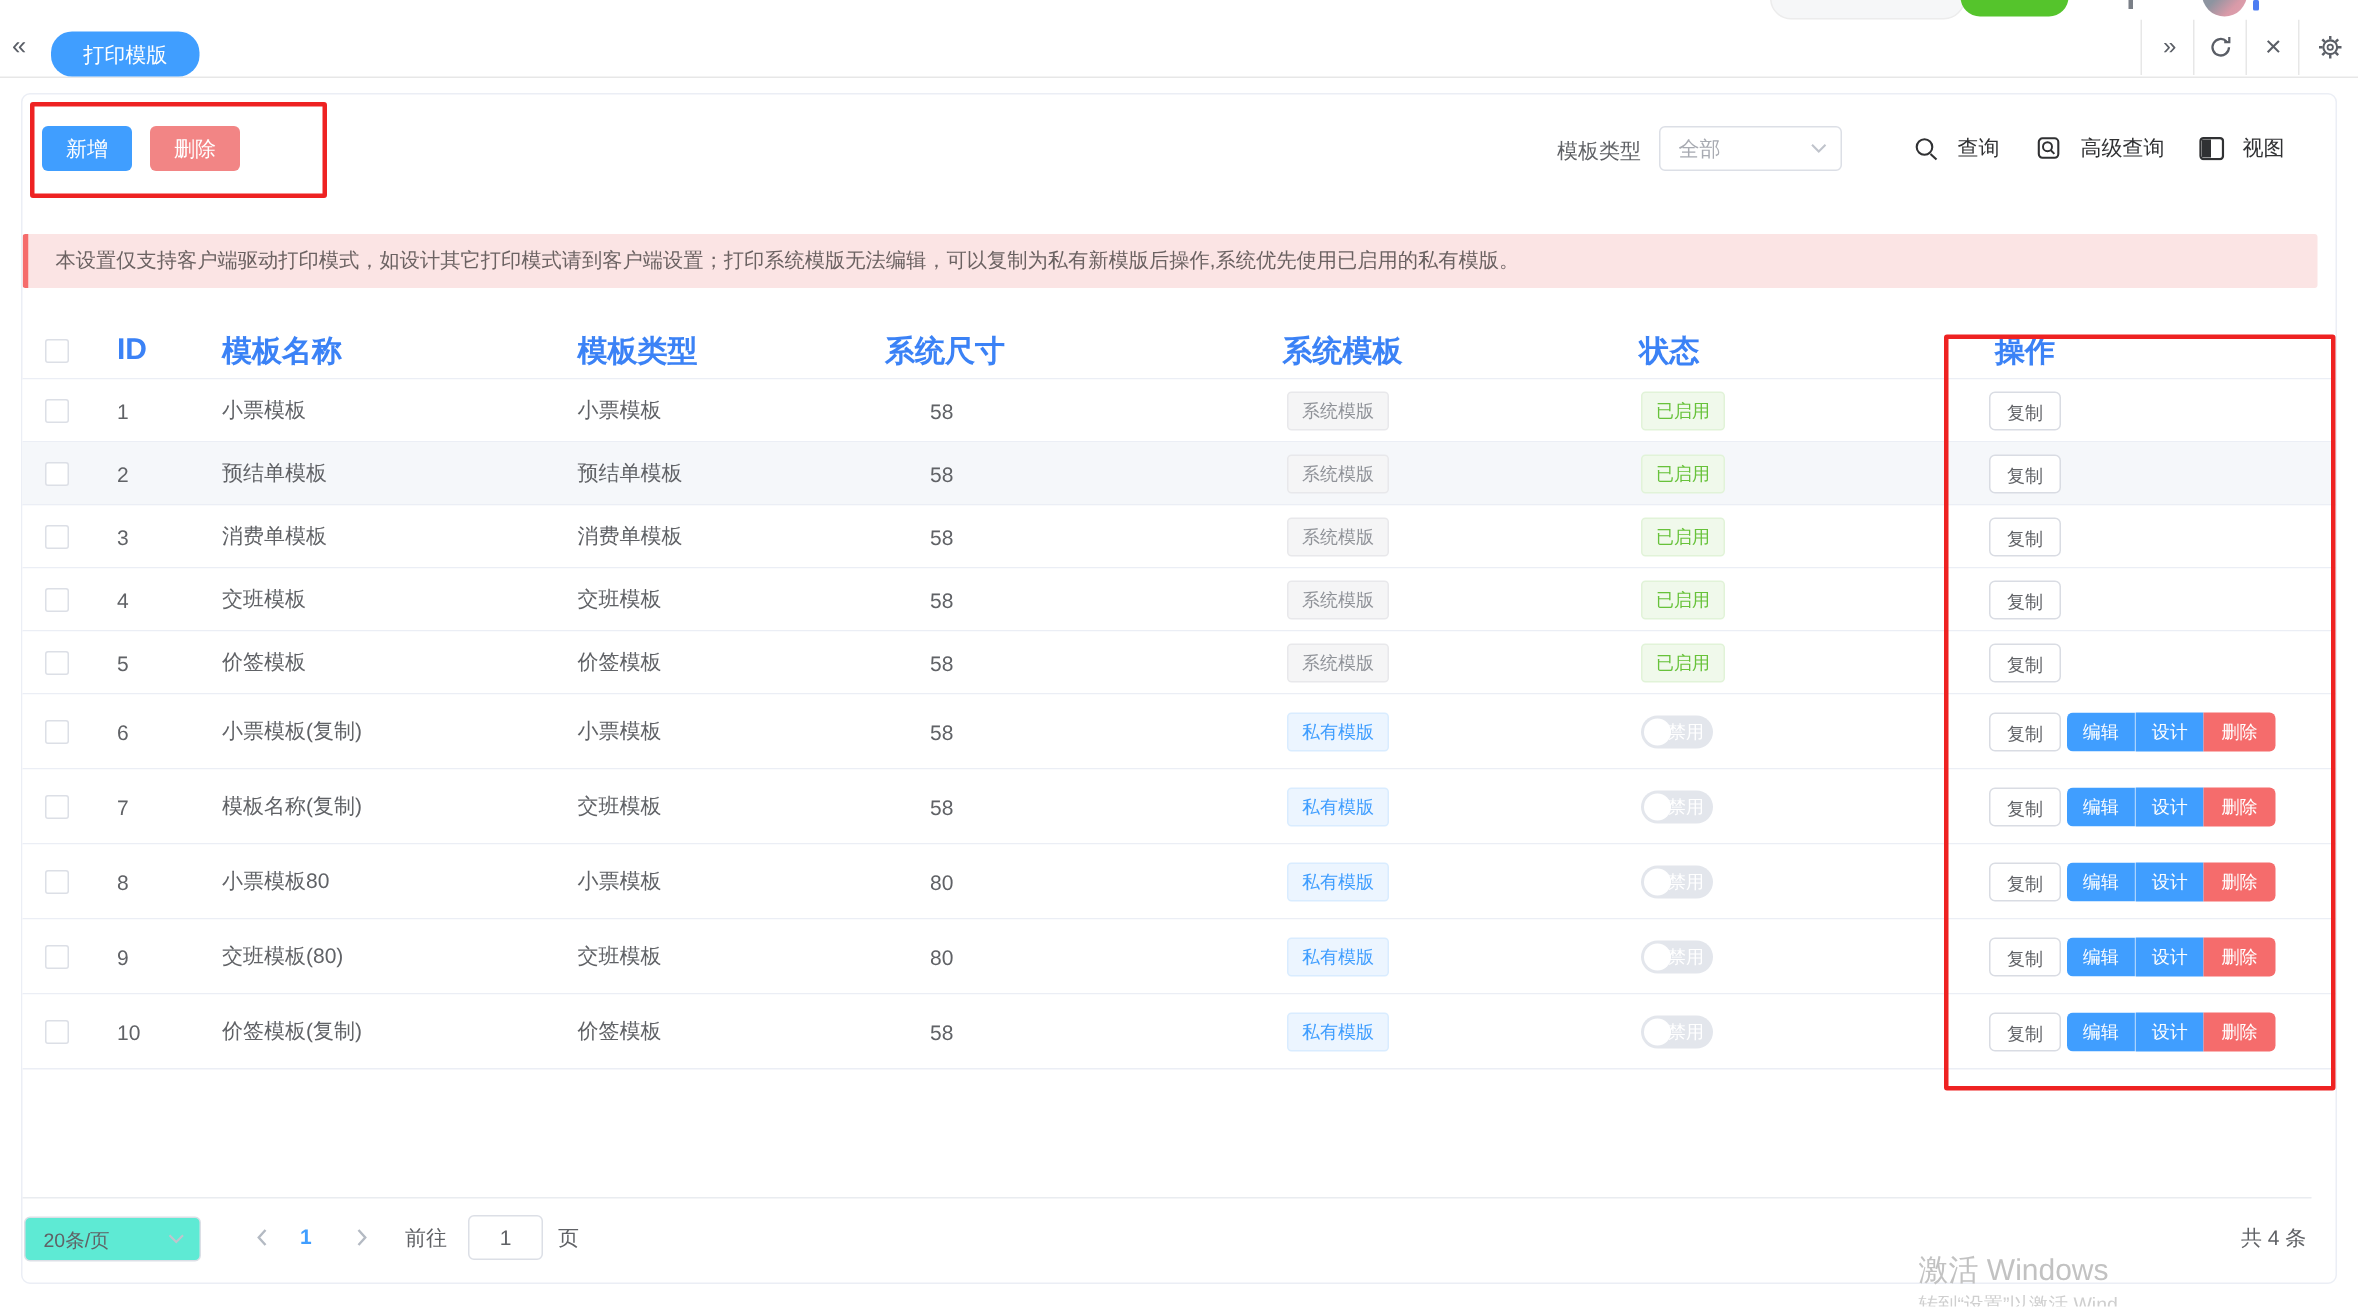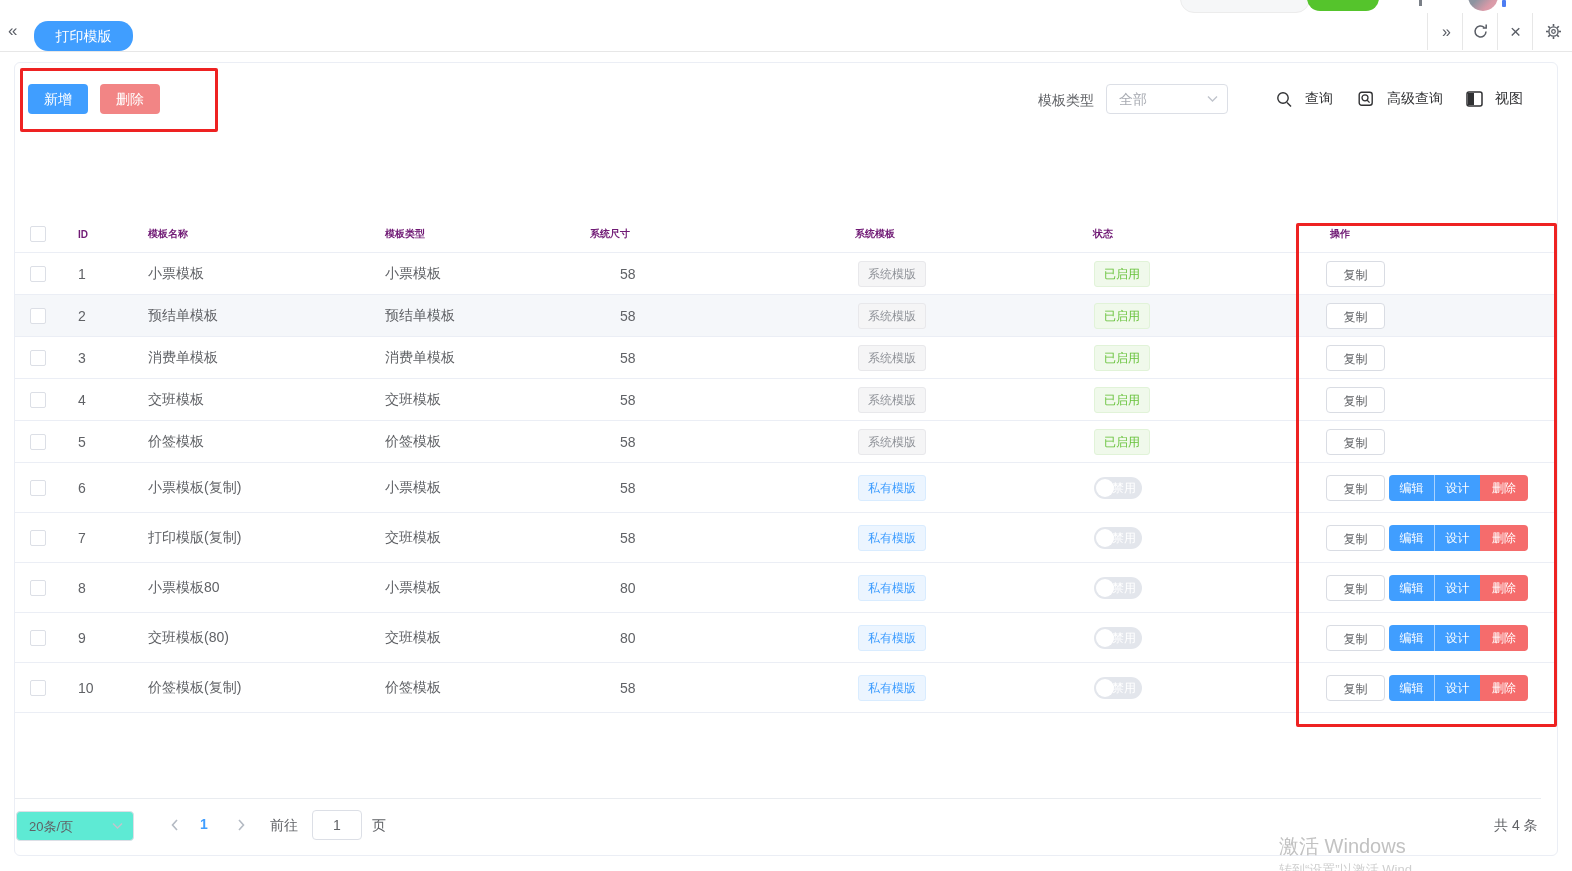--- a/index.html
+++ b/index.html
@@ -55,21 +55,21 @@
   .fi-view{left:1466px;}
 
   
   .alert{position:absolute;left:15px;top:156px;width:1526px;height:36px;background:#fbe4e4;
     border-left:4px solid #f56c6c;border-radius:2px;}
   .alert .txt{position:absolute;left:18px;top:0;line-height:36px;font-size:13.5px;color:#6b6262;white-space:nowrap;}
 
   
   .table{position:absolute;left:15px;top:216px;width:1542px;}
   .thead{position:relative;height:36px;border-bottom:1px solid #ebeef5;}
-  .th{position:absolute;top:50%;transform:translateY(-50%);font-size:10px;font-weight:700;color:#701a75;}
+  .th{position:absolute;top:50%;transform:translateY(-50%);font-size:20px;font-weight:700;color:#3b82f6;}
   .h-cb{left:15px;width:14px;height:14px;border:1px solid #dcdfe6;border-radius:2px;background:#fff;transform:translateY(-50%);}
   .h-id{left:63px;}.h-name{left:133px;}.h-type{left:370px;}.h-size{left:575px;}
   .h-tpl{left:840px;}.h-status{left:1078px;}.h-ops{left:1315px;}
 
   .trow{position:relative;height:41px;border-bottom:1px solid #ebeef5;background:#fff;}
   .trow.tall{height:49px;}
   .trow.hl{background:#f5f7fa;}
   .cb{position:absolute;left:15px;top:50%;margin-top:-8px;width:14px;height:14px;border:1px solid #dcdfe6;
     border-radius:2px;background:#fff;}
   .cell{position:absolute;top:50%;transform:translateY(-50%);font-size:14px;color:#606266;white-space:nowrap;}
@@ -82,21 +82,21 @@
   .tag.system{background:#f5f5f6;border-color:#e8e8eb;color:#909399;}
   .tag.private{background:#ecf5ff;border-color:#d9ecff;color:#409eff;}
   .tag.enabled{background:#f0f9eb;border-color:#e1f3d8;color:#67c23a;}
 
   .toggle{position:relative;display:inline-block;width:48px;height:22px;border-radius:11px;background:#e3e6ec;
     vertical-align:middle;cursor:pointer;}
   .toggle .knob{position:absolute;left:2px;top:2px;width:18px;height:18px;border-radius:50%;background:#fff;}
   .toggle .tlabel{position:absolute;right:6px;top:0;line-height:22px;font-size:12px;color:#fff;}
 
   .btn{display:inline-block;height:26px;line-height:26px;font-size:12px;text-align:center;cursor:pointer;box-sizing:border-box;}
-  .btn.copy{width:59px;background:#fff;border:1px solid #d9dce3;border-radius:4px;color:#606266;margin-right:4px;}
+  .btn.copy{width:48px;background:#fff;border:1px solid #d9dce3;border-radius:4px;color:#606266;margin-right:4px;}
   .btn.edit{width:46px;background:#409eff;color:#fff;border-radius:4px 0 0 4px;border-right:1px solid rgba(255,255,255,.55);}
   .btn.design{width:45px;background:#409eff;color:#fff;}
   .btn.delete{width:48px;background:#f56c6c;color:#fff;border-radius:0 4px 4px 0;}
 
   
   .pag-divider{position:absolute;left:15px;top:798px;width:1526px;height:1px;background:#e9ecf0;}
   .pg-select{position:absolute;left:16px;top:811px;width:116px;height:28px;border:1px solid #dcdfe6;border-radius:4px;background:#5eead4;}
   .pg-select .val{position:absolute;left:12px;top:6px;font-size:13px;color:#606266;}
   .pg-select .chev{position:absolute;right:10px;top:10px;}
   .pg-arrow{position:absolute;top:818px;width:14px;height:14px;cursor:pointer;}
@@ -192,20 +192,23 @@
     <span>高级查询</span>
   </div>
   <div class="flt-item fi-view">
     <svg width="17" height="16" viewBox="0 0 17 16">
       <rect x="1" y="1" width="15" height="14" rx="2" fill="none" stroke="#303133" stroke-width="1.5"></rect>
       <rect x="2" y="2" width="6" height="12" fill="#303133"></rect>
     </svg>
     <span>视图</span>
   </div>
 
+  <div class="alert">
+    <span class="txt">本设置仅支持客户端驱动打印模式，如设计其它打印模式请到客户端设置；打印系统模版无法编辑，可以复制为私有新模版后操作,系统优先使用已启用的私有模版。</span>
+  </div>
 
   <div class="table">
     <div class="thead">
       <div class="th h-cb"></div>
       <div class="th h-id">ID</div>
       <div class="th h-name">模板名称</div>
       <div class="th h-type">模板类型</div>
       <div class="th h-size">系统尺寸</div>
       <div class="th h-tpl">系统模板</div>
       <div class="th h-status">状态</div>
@@ -283,21 +286,21 @@
           <div class="cell c-ops">
             <span class="btn copy">复制</span>
             <span class="btn edit">编辑</span>
             <span class="btn design">设计</span>
             <span class="btn delete">删除</span>
           </div>
         </div>
         <div class="trow tall">
           <div class="cb"></div>
           <div class="cell c-id">7</div>
-          <div class="cell c-name">打印模版(复制)</div>
+          <div class="cell c-name">模板名称(复制)</div>
           <div class="cell c-type">交班模板</div>
           <div class="cell c-size">58</div>
           <div class="cell c-tpl"><span class="tag private">私有模版</span></div>
           <div class="cell c-status"><span class="toggle"><span class="knob"></span><span class="tlabel">禁用</span></span></div>
           <div class="cell c-ops">
             <span class="btn copy">复制</span>
             <span class="btn edit">编辑</span>
             <span class="btn design">设计</span>
             <span class="btn delete">删除</span>
           </div>

